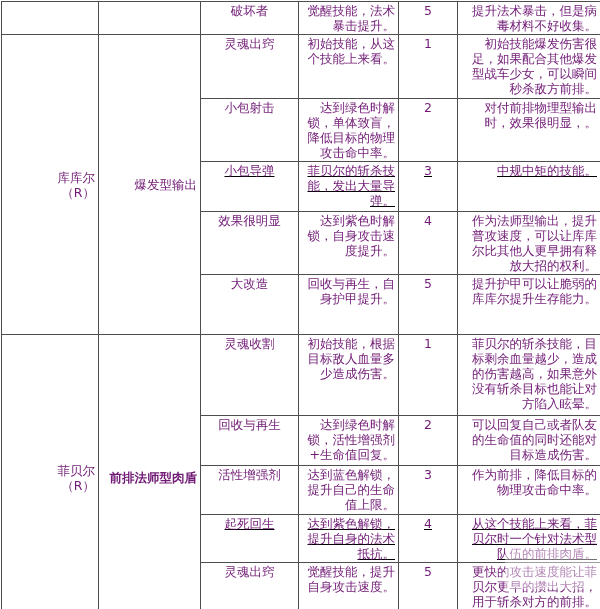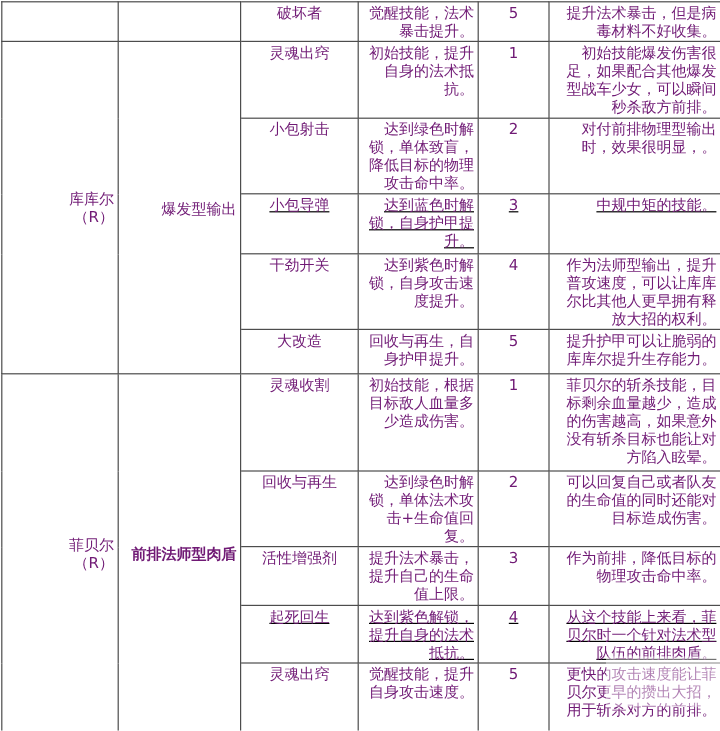--- a/index.html
+++ b/index.html
@@ -88,66 +88,66 @@
           <td class="cell-skill">破坏者</td>
           <td class="cell-desc">觉醒技能，法术暴击提升。</td>
           <td class="cell-level">5</td>
           <td class="cell-comment">提升法术暴击，但是病毒材料不好收集。</td>
         </tr>
         <tr style="height: 64px;">
           <td class="cell-character" rowspan="5">库库尔
 （R）</td>
           <td class="cell-role" rowspan="5">爆发型输出</td>
           <td class="cell-skill">灵魂出窍</td>
-          <td class="cell-desc">初始技能，提升自身的法术抵抗。</td>
+          <td class="cell-desc">初始技能，从这个技能上来看。</td>
           <td class="cell-level">1</td>
           <td class="cell-comment">初始技能爆发伤害很足，如果配合其他爆发型战车少女，可以瞬间秒杀敌方前排。</td>
         </tr>
         <tr style="height: 63px;">
           <td class="cell-skill">小包射击</td>
           <td class="cell-desc">达到绿色时解锁，单体致盲，降低目标的物理攻击命中率。</td>
           <td class="cell-level">2</td>
           <td class="cell-comment">对付前排物理型输出时，效果很明显，。</td>
         </tr>
         <tr style="height: 50px; text-decoration: underline;">
           <td class="cell-skill">小包导弹</td>
-          <td class="cell-desc">达到蓝色时解锁，自身护甲提升。</td>
+          <td class="cell-desc">菲贝尔的斩杀技能，发出大量导弹。</td>
           <td class="cell-level">3</td>
           <td class="cell-comment">中规中矩的技能。</td>
         </tr>
         <tr style="height: 60px;">
-          <td class="cell-skill">干劲开关</td>
+          <td class="cell-skill">效果很明显</td>
           <td class="cell-desc">达到紫色时解锁，自身攻击速度提升。</td>
           <td class="cell-level">4</td>
           <td class="cell-comment">作为法师型输出，提升普攻速度，可以让库库尔比其他人更早拥有释放大招的权利。</td>
         </tr>
-        <tr style="height: 37px;">
+        <tr style="height: 60px;">
           <td class="cell-skill">大改造</td>
           <td class="cell-desc">回收与再生，自身护甲提升。</td>
           <td class="cell-level">5</td>
           <td class="cell-comment">提升护甲可以让脆弱的库库尔提升生存能力。</td>
         </tr>
         <tr style="height: 81px;">
           <td class="cell-character" rowspan="5">菲贝尔
 （R）</td>
           <td class="cell-role bold" rowspan="5">前排法师型肉盾</td>
           <td class="cell-skill">灵魂收割</td>
           <td class="cell-desc">初始技能，根据目标敌人血量多少造成伤害。</td>
           <td class="cell-level">1</td>
           <td class="cell-comment">菲贝尔的斩杀技能，目标剩余血量越少，造成的伤害越高，如果意外没有斩杀目标也能让对方陷入眩晕。</td>
         </tr>
         <tr style="height: 50px;">
           <td class="cell-skill">回收与再生</td>
-          <td class="cell-desc">达到绿色时解锁，单体法术攻击+生命值回复。</td>
+          <td class="cell-desc">达到绿色时解锁，活性增强剂+生命值回复。</td>
           <td class="cell-level">2</td>
           <td class="cell-comment">可以回复自己或者队友的生命值的同时还能对目标造成伤害。</td>
         </tr>
         <tr style="height: 49px;">
           <td class="cell-skill">活性增强剂</td>
-          <td class="cell-desc">提升法术暴击，提升自己的生命值上限。</td>
+          <td class="cell-desc">达到蓝色解锁，提升自己的生命值上限。</td>
           <td class="cell-level">3</td>
           <td class="cell-comment">作为前排，降低目标的物理攻击命中率。</td>
         </tr>
         <tr style="height: 48px; text-decoration: underline;">
           <td class="cell-skill">起死回生</td>
           <td class="cell-desc">达到紫色解锁，提升自身的法术抵抗。</td>
           <td class="cell-level">4</td>
           <td class="cell-comment">从这个技能上来看，菲贝尔时一个针对法术型队伍的前排肉盾。</td>
         </tr>
         <tr style="height: 58px;">

